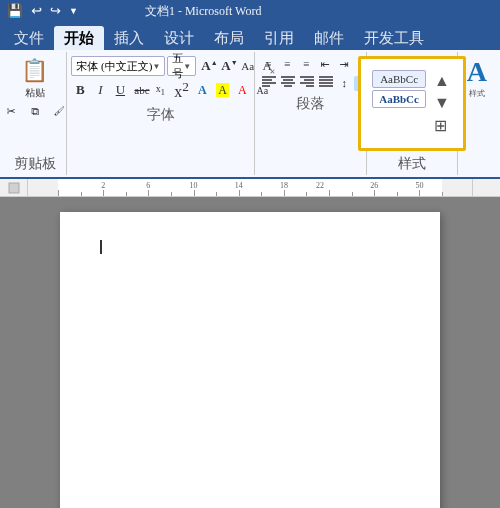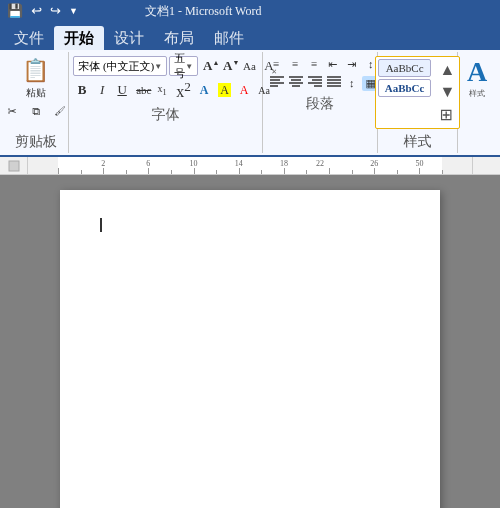--- a/index.html
+++ b/index.html
@@ -251,27 +251,36 @@
 </div>
 
 <div class="ribbon-tabs">
   <div class="ribbon-tab">
     <span>文件</span>
   </div>
   <div class="ribbon-tab active">
     <span>开始</span>
   </div>
   <div class="ribbon-tab">
+    <span>插入</span>
+  </div>
+  <div class="ribbon-tab">
     <span>设计</span>
   </div>
   <div class="ribbon-tab">
     <span>布局</span>
   </div>
   <div class="ribbon-tab">
+    <span>引用</span>
+  </div>
+  <div class="ribbon-tab">
     <span>邮件</span>
+  </div>
+  <div class="ribbon-tab">
+    <span>开发工具</span>
   </div>
 </div>
 
 <div class="ribbon-content">
 
   <div class="ribbon-group" style="min-width:52px;">
     <div class="ribbon-group-content" style="flex-direction:row; align-items:stretch;">
       <div style="display:flex;flex-direction:column;align-items:center;">
         <div class="rb-btn" style="min-height:44px; font-size:22px;">
           <span>📋</span>
@@ -378,21 +387,21 @@
         <div class="fmt-btn" style="font-size:11px;">↕</div>
         <div class="fmt-btn" style="font-size:11px; background:#bbddff;">▦</div>
         <div class="fmt-btn" style="font-size:11px;">⊡</div>
       </div>
     </div>
     <div class="ribbon-group-label">段落</div>
   </div>
 
   <div class="ribbon-group" style="min-width:80px;">
     <div class="styles-area">
-      <div style="display:flex; gap:6px; border:1px solid #eab308; padding:2px; background:white; border-radius:2px;">
+      <div style="display:flex; gap:6px; border:3px solid #eab308; padding:11px; background:white; border-radius:2px;">
         <div style="display:flex; flex-direction:column; gap:2px;">
           <div class="fmt-btn" style="font-size:11px; border:1px solid #aac; padding:2px 6px; background:#e8f0ff;">AaBbCc</div>
           <div class="fmt-btn" style="font-size:11px; border:1px solid #aac; padding:2px 6px; color:#1f4b8c; font-weight:bold;">AaBbCc</div>
         </div>
         <div style="display:flex; flex-direction:column; justify-content:space-between;">
           <div class="scroll-right">▲</div>
           <div class="scroll-right">▼</div>
           <div class="scroll-right">⊞</div>
         </div>
       </div>

